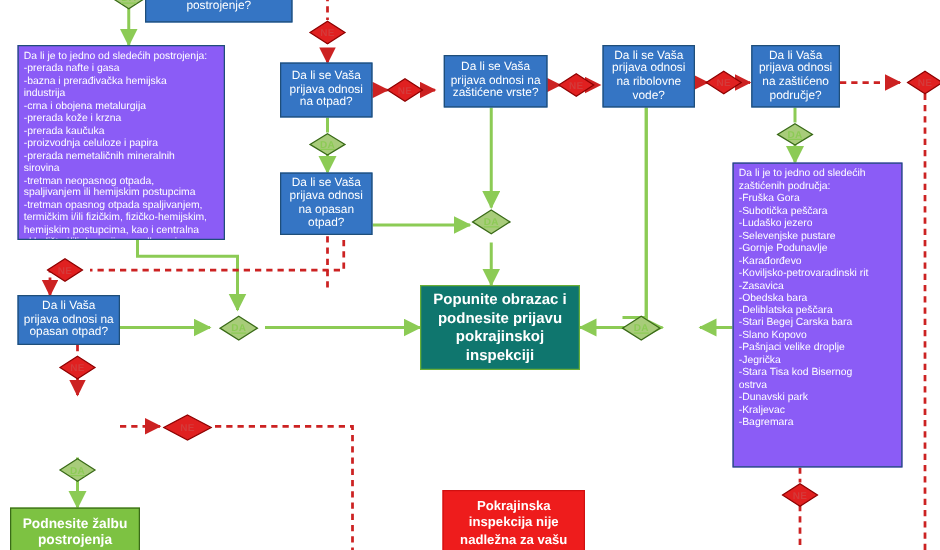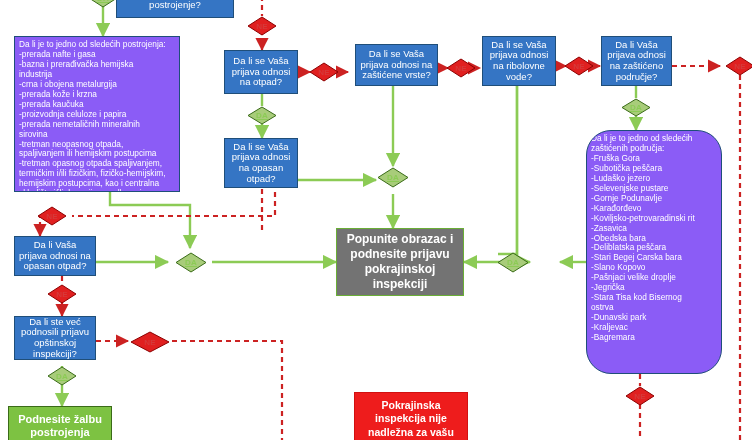--- a/index.html
+++ b/index.html
@@ -47,21 +47,21 @@
     background: #8b5cf6;
     border: 1px solid #1F4E79;
     font-size: 8.3px;
     text-align: left;
     justify-content: flex-start;
     align-items: flex-start;
     padding: 3px 3px 2px 4px;
     line-height: 1.2;
   }
   .action-green {
-    background: #737373;
+    background: #0f766e;
     border: 1px solid #6AAE36;
     font-size: 12px;
     font-weight: bold;
     line-height: 1.25;
   }
   .action-green-small {
     background: #7DC242;
     border: 1px solid #3A6B18;
     font-size: 11px;
     font-weight: bold;
@@ -200,25 +200,20 @@
 skladišta i/ili deponije za odlaganje
 opasnog otpad</span>
   </div>
 
   <div class="node q" style="left:14px; top:236px; width:82px; height:40px;">
     <span>Da li Vaša
 prijava odnosi na
 opasan otpad?</span>
   </div>
 
-  <div class="node q" style="left:14px; top:316px; width:82px; height:44px;">
-    <span>Da li ste već
-podnosili prijavu
-opštinskoj inspekciji?</span>
-  </div>
 
   <div class="node q" style="left:224px; top:50px; width:74px; height:44px;">
     <span>Da li se Vaša
 prijava odnosi
 na otpad?</span>
   </div>
 
   <div class="node q" style="left:224px; top:138px; width:74px; height:50px;">
     <span>Da li se Vaša
 prijava odnosi
@@ -239,21 +234,21 @@
 vode?</span>
   </div>
 
   <div class="node q" style="left:601px; top:36px; width:71px; height:50px;">
     <span>Da li Vaša
 prijava odnosi
 na zaštićeno
 područje?</span>
   </div>
 
-  <div class="node listbox" style="left:586px; top:130px; width:136px; height:244px;border-radius:25px;">
+  <div class="node listbox" style="left:586px; top:130px; width:136px; height:244px;">
     <span>Da li je to jedno od sledećih
 zaštićenih područja:
 -Fruška Gora
 -Subotička peščara
 -Ludaško jezero
 -Selevenjske pustare
 -Gornje Podunavlje
 -Karađorđevo
 -Koviljsko-petrovaradinski rit
 -Zasavica

